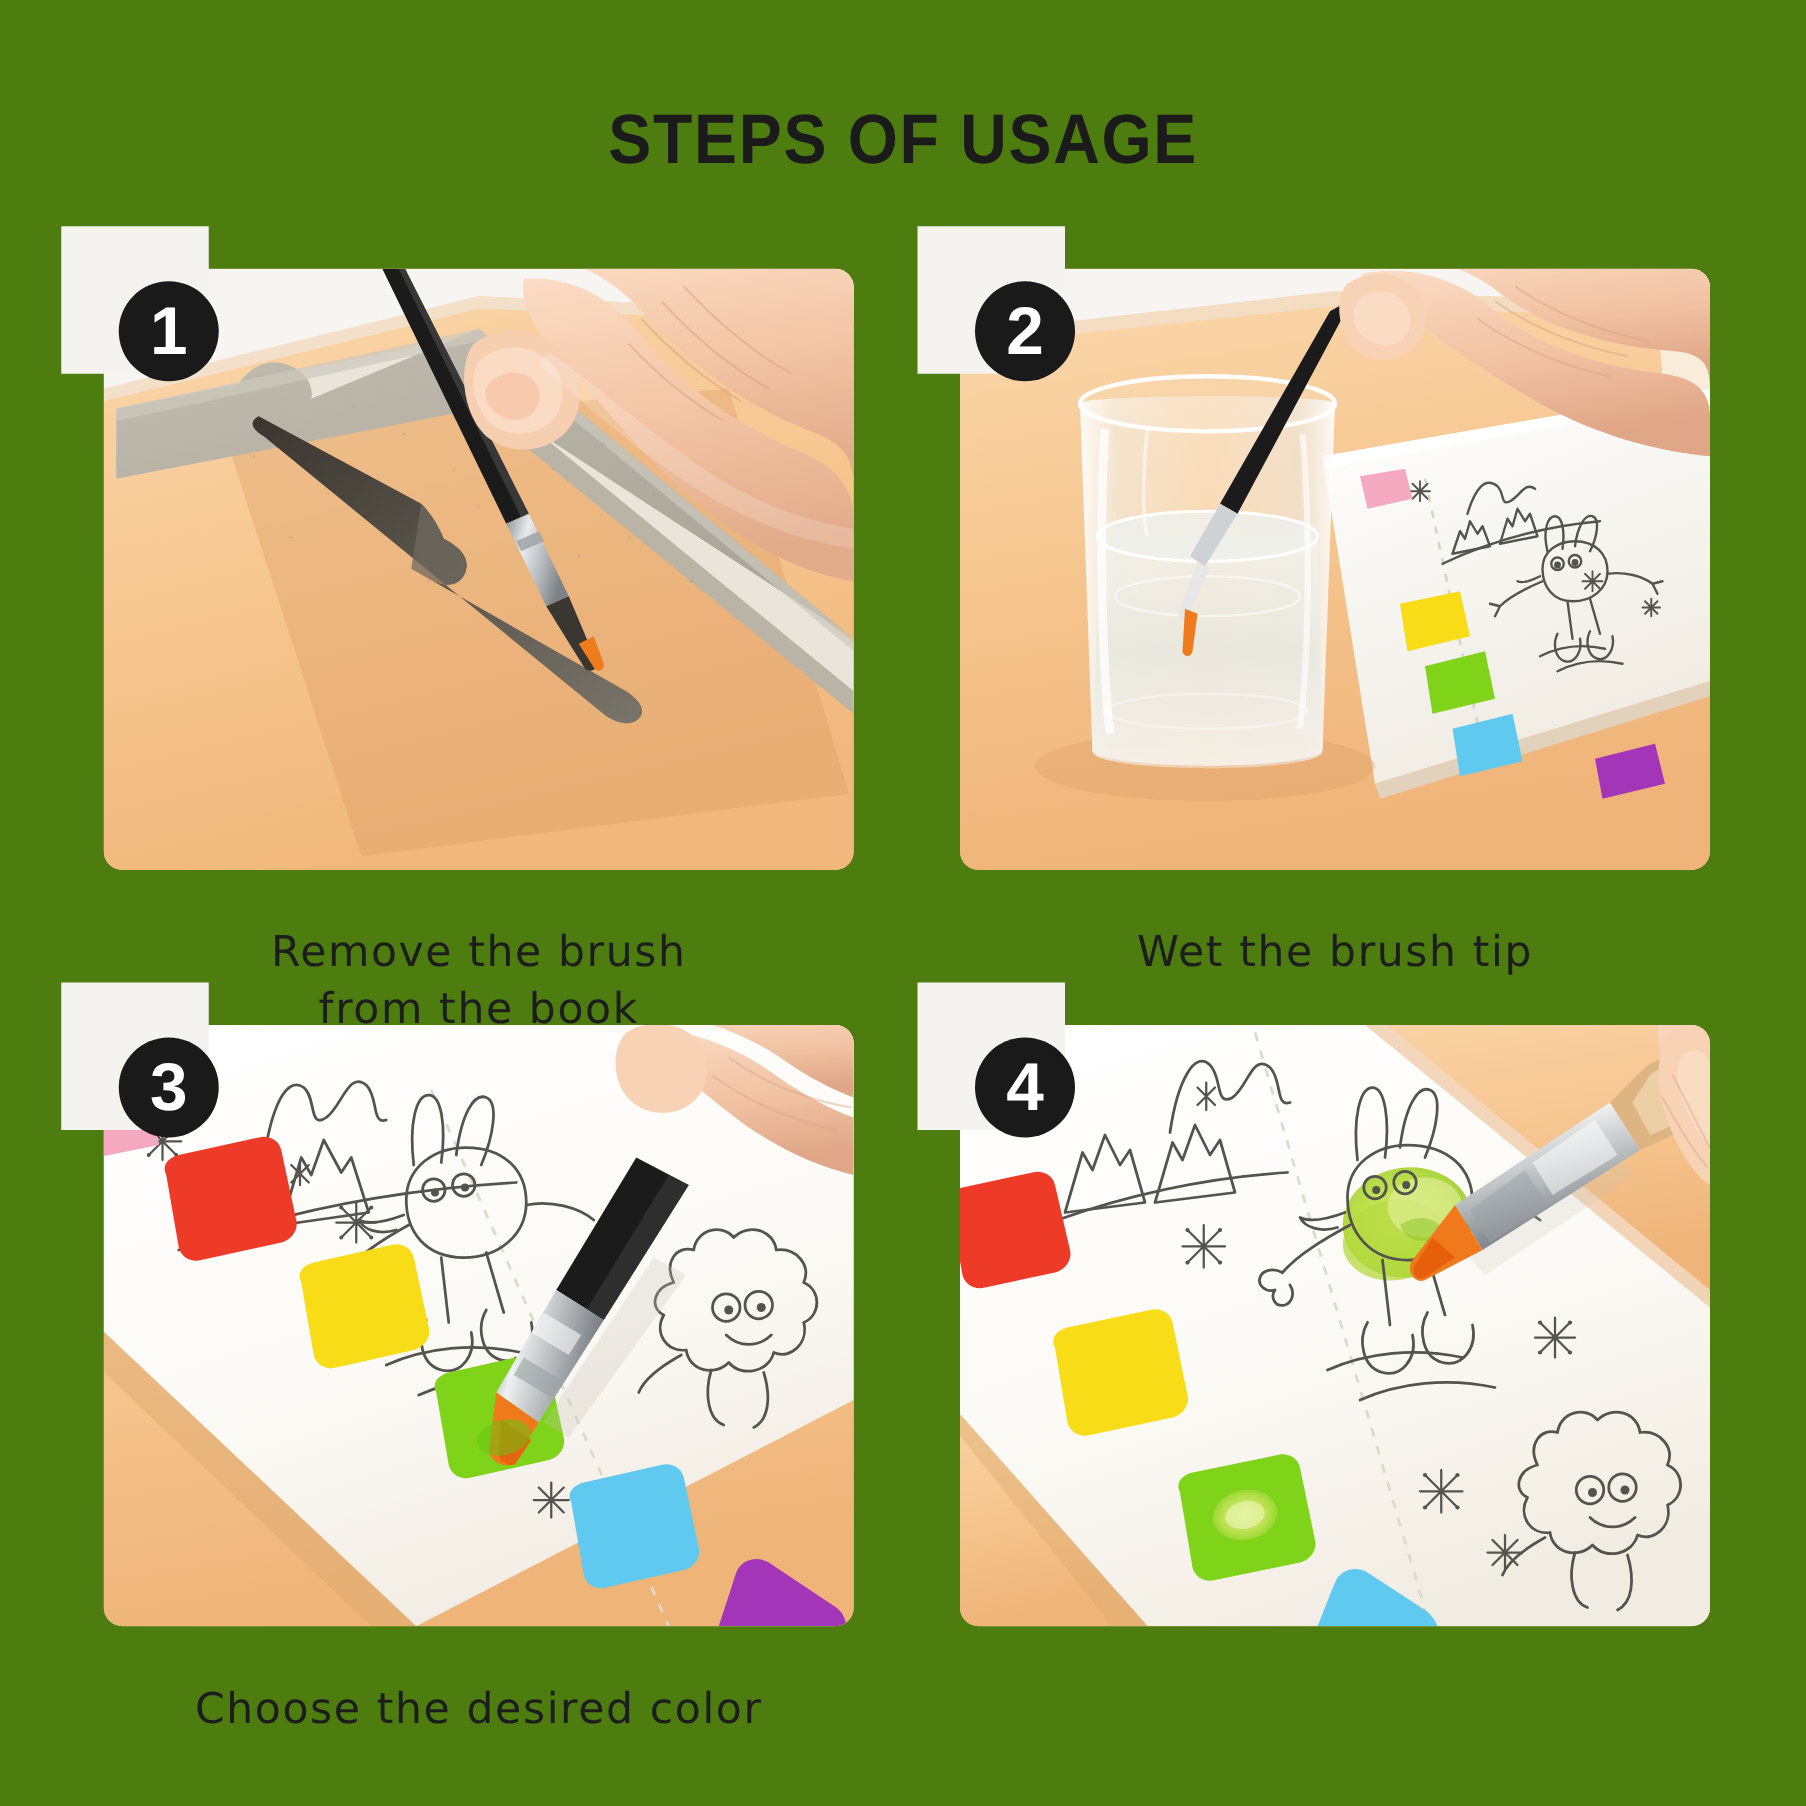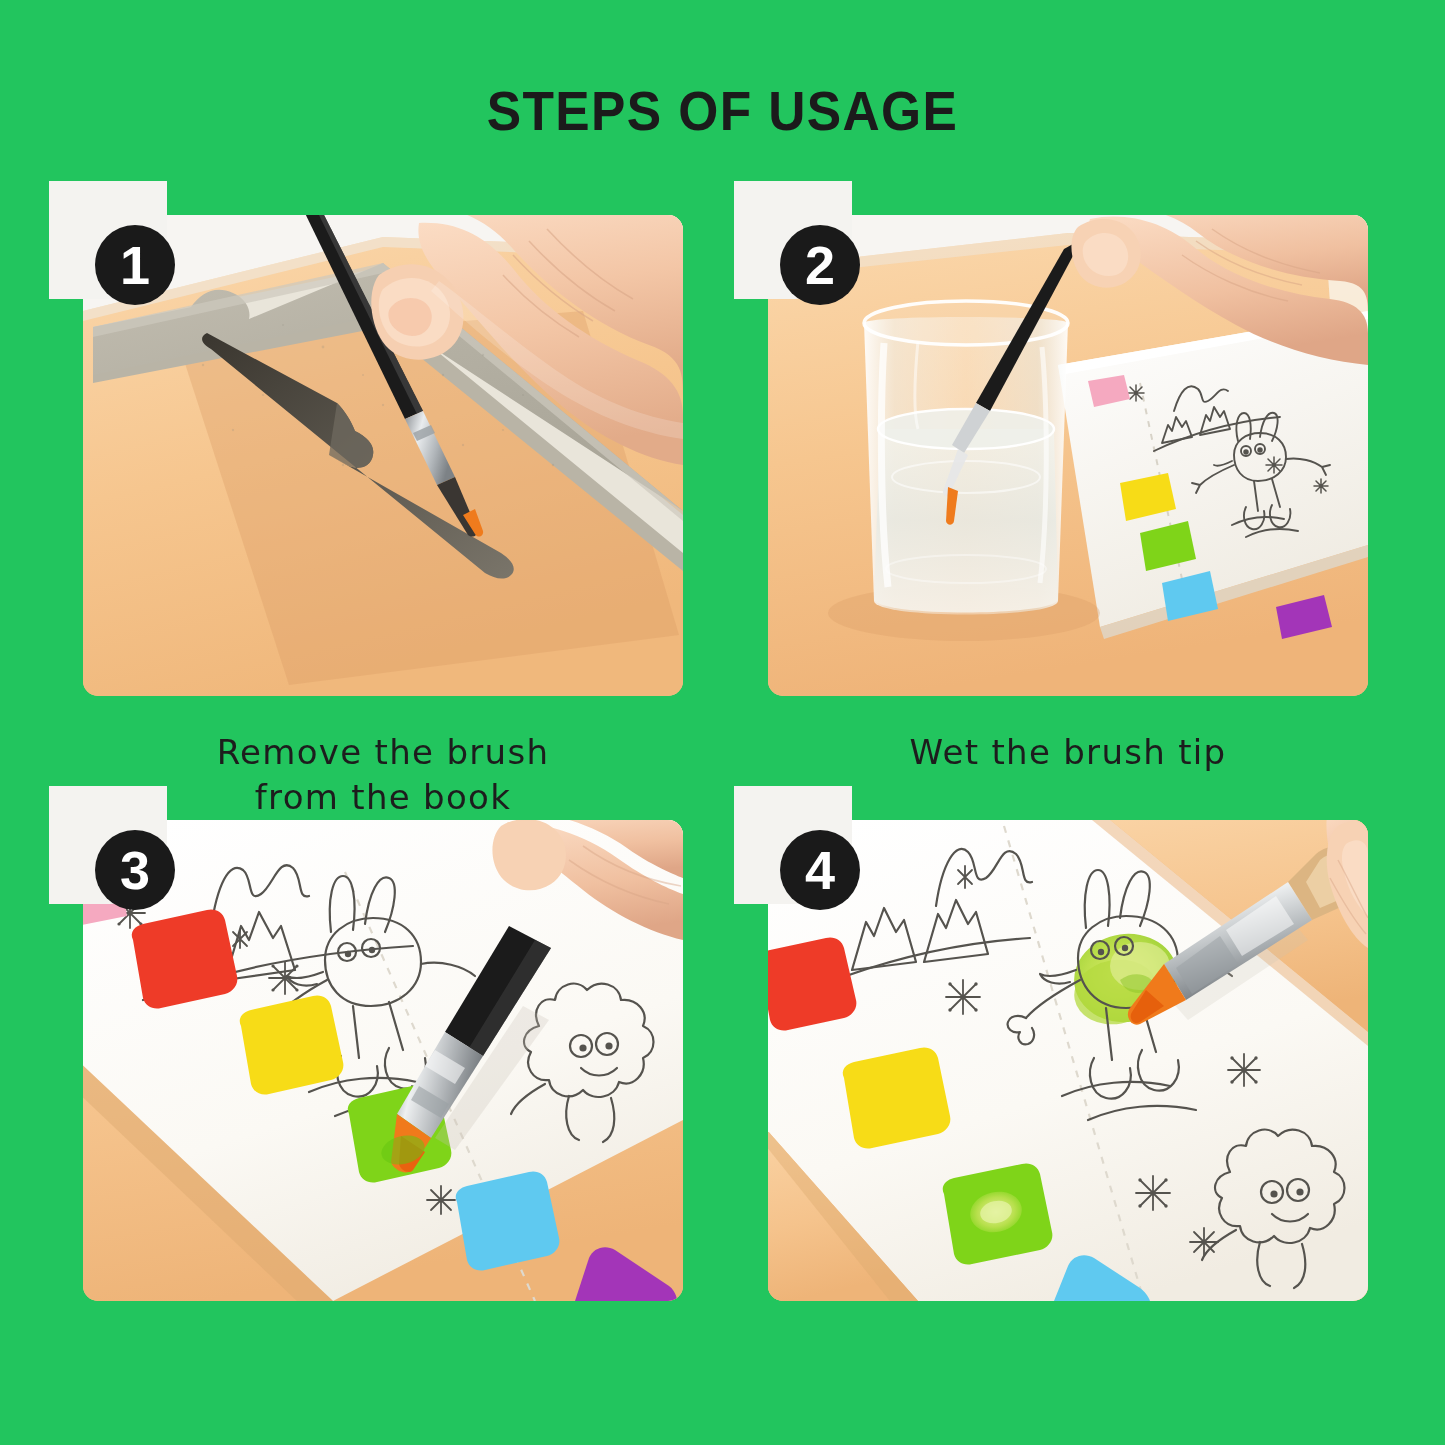--- a/index.html
+++ b/index.html
@@ -11,21 +11,21 @@
     height: 1445px;
     background: #f4f3f0;
     font-family: "DejaVu Sans", sans-serif;
     overflow: hidden;
   }
 
   .page {
     position: relative;
     width: 1445px;
     height: 1445px;
-    background: #22c55e;
+    background: #4d7c0f;
   }
 
   
   .title {
     position: absolute;
     top: 78px;
     left: 0;
     width: 1445px;
     text-align: center;
     font-family: "Liberation Sans", sans-serif;
@@ -94,21 +94,21 @@
     font-size: 54px;
     font-weight: bold;
     display: flex;
     align-items: center;
     justify-content: center;
     line-height: 1;
     z-index: 6;
   }
 
   .caption {
-    margin-top: 34px;
+    margin-top: 44px;
     text-align: center;
     font-family: "DejaVu Sans", sans-serif;
     font-size: 34px;
     line-height: 1.32;
     letter-spacing: 1.3px;
     color: #1d1d1d;
   }
   .caption.two-line { }
 
   svg { display: block; }
@@ -550,20 +550,23 @@
               <g stroke="#d8a586" stroke-width="1.6" fill="none" opacity="0.45">
                 <path d="M500 26 C528 46 562 60 598 66"></path>
                 <path d="M486 40 C514 60 548 76 586 84"></path>
               </g>
             </g>
           </svg>
         </div>
         <div class="notch"></div>
         <div class="badge">3</div>
       </div>
+      <div class="caption">
+        <div>Choose the desired color</div>
+      </div>
     </div>
 
     <div class="step c2 r2">
       <div class="photo-wrap">
         <div class="photo">
           <svg width="600" height="481" viewBox="0 0 600 481">
             <defs>
               <linearGradient id="desk4" x1="0" y1="0" x2="0.2" y2="1">
                 <stop offset="0" stop-color="#fad4a6"></stop>
                 <stop offset="0.6" stop-color="#f5c38c"></stop>

